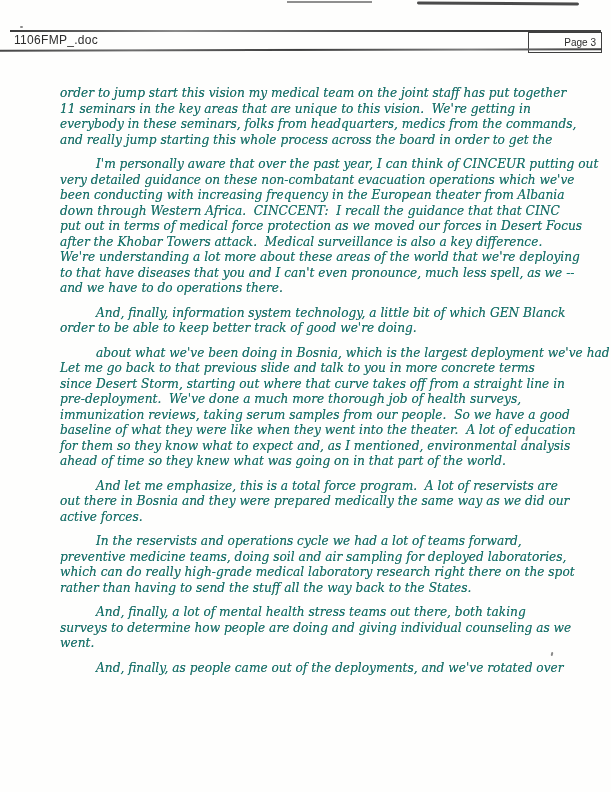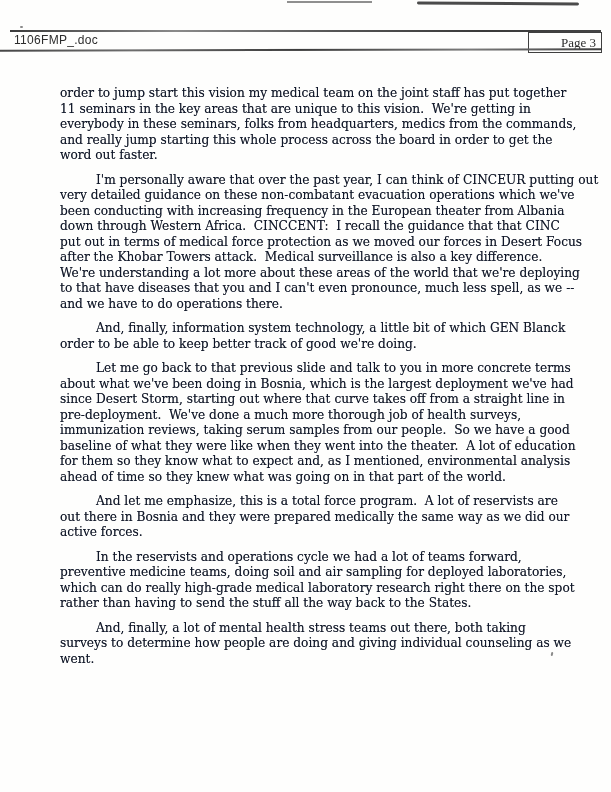--- a/index.html
+++ b/index.html
@@ -66,33 +66,34 @@
     width: 74px; height: 21px;
     box-sizing: border-box;
     border: 1.6px solid #3f3f3f;
     background: #fefefd;
     display: flex;
     align-items: center;
     justify-content: flex-end;
     padding-right: 5px;
   }
   .page-box span {
-    font-family: Liberation Serif, serif;
-    font-size: 13px;
+    font-family: Liberation Sans, sans-serif;
+    font-size: 10px;
     color: #2c2c2c;
   }
   
   .doc-body {
     position: absolute;
     left: 60px; top: 86px;
     width: 512px;
     font-size: 12.2px;
     line-height: 15.5px;
-    color: #0f172a;
+    color: #0f766e;
     text-shadow: 0 0 0.4px rgba(40,40,40,0.55);
+    font-style: italic;
   }
   .para { margin: 0 0 9px 0; }
   .line { white-space: pre; }
   .para.indent .line:first-child { text-indent: 36px; }
 </style>
 </head>
 <body>
 
 <div class="page">
   <div class="artifact-a"></div>
@@ -109,40 +110,39 @@
     </div>
     <div class="rule-bottom"></div>
   </div>
 
   <div class="doc-body" id="doc-body">
       <div class="para">
         <div class="line">order to jump start this vision my medical team on the joint staff has put together</div>
         <div class="line">11 seminars in the key areas that are unique to this vision.  We're getting in</div>
         <div class="line">everybody in these seminars, folks from headquarters, medics from the commands,</div>
         <div class="line">and really jump starting this whole process across the board in order to get the</div>
-        <div class="line">word out faster.</div>
       </div>
       <div class="para indent">
         <div class="line">I'm personally aware that over the past year, I can think of CINCEUR putting out</div>
         <div class="line">very detailed guidance on these non-combatant evacuation operations which we've</div>
         <div class="line">been conducting with increasing frequency in the European theater from Albania</div>
         <div class="line">down through Western Africa.  CINCCENT:  I recall the guidance that that CINC</div>
         <div class="line">put out in terms of medical force protection as we moved our forces in Desert Focus</div>
         <div class="line">after the Khobar Towers attack.  Medical surveillance is also a key difference.</div>
         <div class="line">We're understanding a lot more about these areas of the world that we're deploying</div>
         <div class="line">to that have diseases that you and I can't even pronounce, much less spell, as we --</div>
         <div class="line">and we have to do operations there.</div>
       </div>
       <div class="para indent">
         <div class="line">And, finally, information system technology, a little bit of which GEN Blanck</div>
         <div class="line">order to be able to keep better track of good we're doing.</div>
       </div>
       <div class="para indent">
+        <div class="line">about what we've been doing in Bosnia, which is the largest deployment we've had</div>
         <div class="line">Let me go back to that previous slide and talk to you in more concrete terms</div>
-        <div class="line">about what we've been doing in Bosnia, which is the largest deployment we've had</div>
         <div class="line">since Desert Storm, starting out where that curve takes off from a straight line in</div>
         <div class="line">pre-deployment.  We've done a much more thorough job of health surveys,</div>
         <div class="line">immunization reviews, taking serum samples from our people.  So we have a good</div>
         <div class="line">baseline of what they were like when they went into the theater.  A lot of education</div>
         <div class="line">for them so they know what to expect and, as I mentioned, environmental analysis</div>
         <div class="line">ahead of time so they knew what was going on in that part of the world.</div>
       </div>
       <div class="para indent">
         <div class="line">And let me emphasize, this is a total force program.  A lot of reservists are</div>
         <div class="line">out there in Bosnia and they were prepared medically the same way as we did our</div>
@@ -152,14 +152,17 @@
         <div class="line">In the reservists and operations cycle we had a lot of teams forward,</div>
         <div class="line">preventive medicine teams, doing soil and air sampling for deployed laboratories,</div>
         <div class="line">which can do really high-grade medical laboratory research right there on the spot</div>
         <div class="line">rather than having to send the stuff all the way back to the States.</div>
       </div>
       <div class="para indent">
         <div class="line">And, finally, a lot of mental health stress teams out there, both taking</div>
         <div class="line">surveys to determine how people are doing and giving individual counseling as we</div>
         <div class="line">went.</div>
       </div>
+      <div class="para indent">
+        <div class="line">And, finally, as people came out of the deployments, and we've rotated over</div>
+      </div>
     </div>
 </div>
 
 </body></html>

